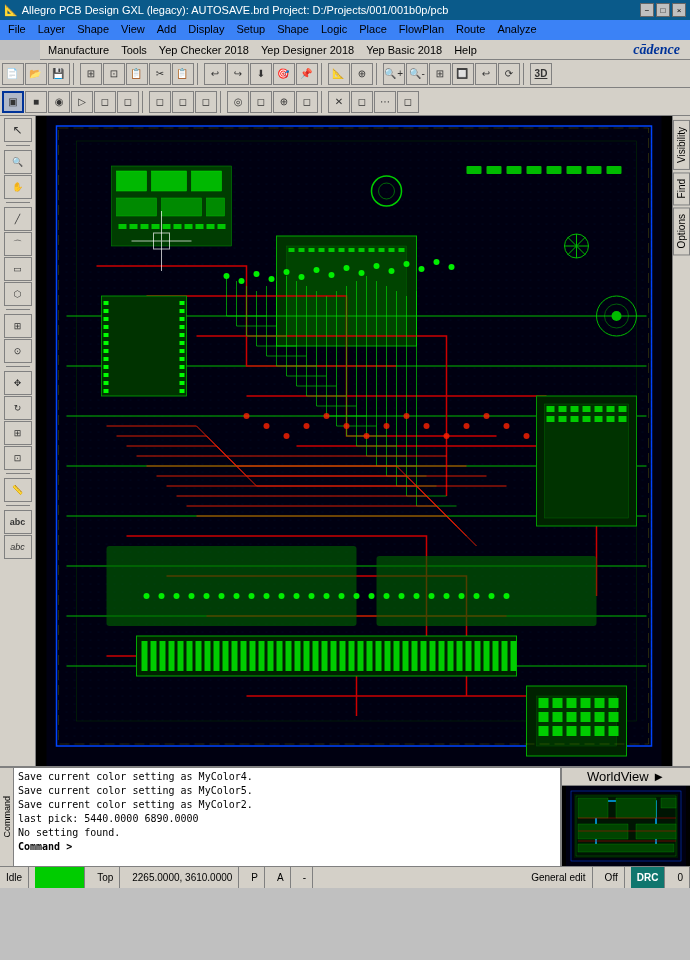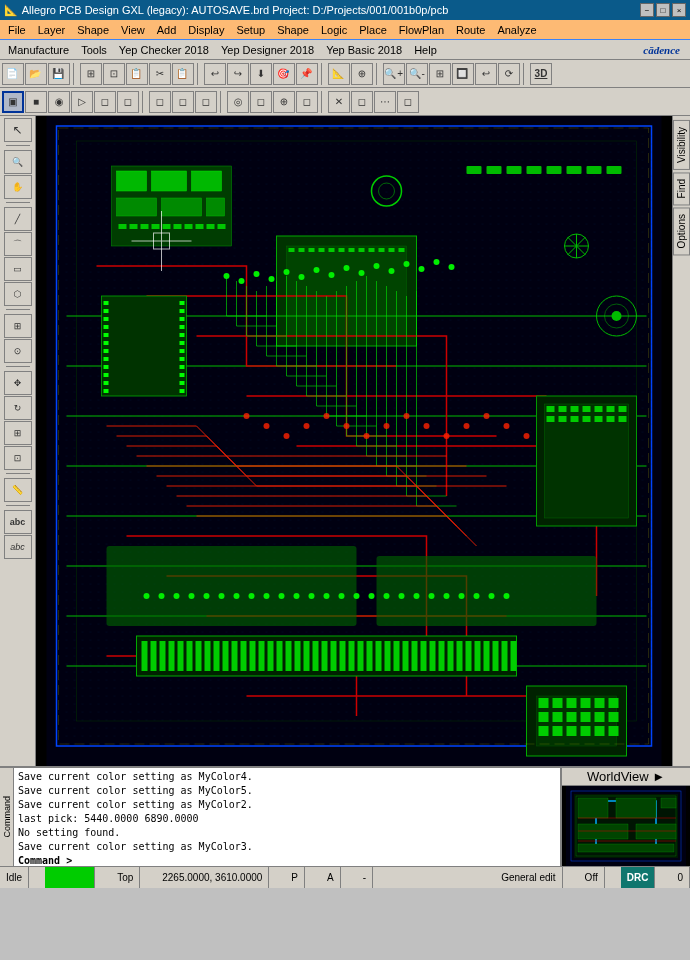--- a/index.html
+++ b/index.html
@@ -29,48 +29,49 @@
     #title-bar .win-btn {
       width: 14px; height: 14px;
       background: #c0c0c0;
       border: 1px solid #666;
       display: flex; align-items: center; justify-content: center;
       font-size: 8px; color: black; cursor: pointer;
     }
 
     
     #menu-bar {
-      background: #fdba74;
+      background: #3b82f6;
       height: 20px;
       display: flex;
       align-items: center;
-      border-bottom: 1px solid #3b82f6;
+      border-bottom: 3px solid #3b82f6;
       padding: 0 2px;
     }
     .menu-item {
       padding: 2px 6px;
       font-size: 11px;
       color: black;
       cursor: pointer;
       white-space: nowrap;
     }
 
     
     #menu-bar2 {
       background: #d4d0c8;
       height: 20px;
       display: flex;
       align-items: center;
       border-bottom: 1px solid #808080;
       padding: 0 2px;
       justify-content: space-between;
+      margin-left: 40px;
     }
     #menu-bar2 .left-menus { display: flex; }
     #menu-bar2 .cadence-logo {
-      font-size: 11px;
+      font-size: 14px;
       font-weight: bold;
       color: #003399;
       font-style: italic;
       padding-right: 8px;
       font-family: Georgia, serif;
     }
 
     
     #toolbar1 {
       background: #d4d0c8;
@@ -235,21 +236,21 @@
     }
 
     
     #status-bar {
       height: 22px;
       background: #d4d0c8;
       border-top: 1px solid #808080;
       display: flex;
       align-items: center;
       font-size: 10px;
-      gap: 16px;
+      gap: 6px;
     }
     .status-cell {
       padding: 0 6px;
       border-right: 1px solid #808080;
       height: 100%;
       display: flex;
       align-items: center;
       white-space: nowrap;
     }
     .status-cell.green-indicator {
@@ -748,21 +749,20 @@
   <div id="console-left">
     <div id="console-label">
       <span>Command</span>
     </div>
     <div id="console-text">
       <div>Save current color setting as MyColor4.</div>
       <div>Save current color setting as MyColor5.</div>
       <div>Save current color setting as MyColor2.</div>
       <div>last pick:  5440.0000 6890.0000</div>
       <div>No setting found.</div>
-      <div>Save current color setting as MyColor3.</div>
       <div style="font-weight:bold;">Command &gt;</div>
     </div>
 
   </div>
   <div id="console-right">
     <div id="worldview-label">WorldView ►</div>
     <div style="background:#000; width:100%; height:calc(100% - 18px); position:relative;">
       
       <svg width="100%" height="100%" viewBox="0 0 120 80" xmlns="http://www.w3.org/2000/svg">
         <rect width="120" height="80" fill="#000011"></rect>

